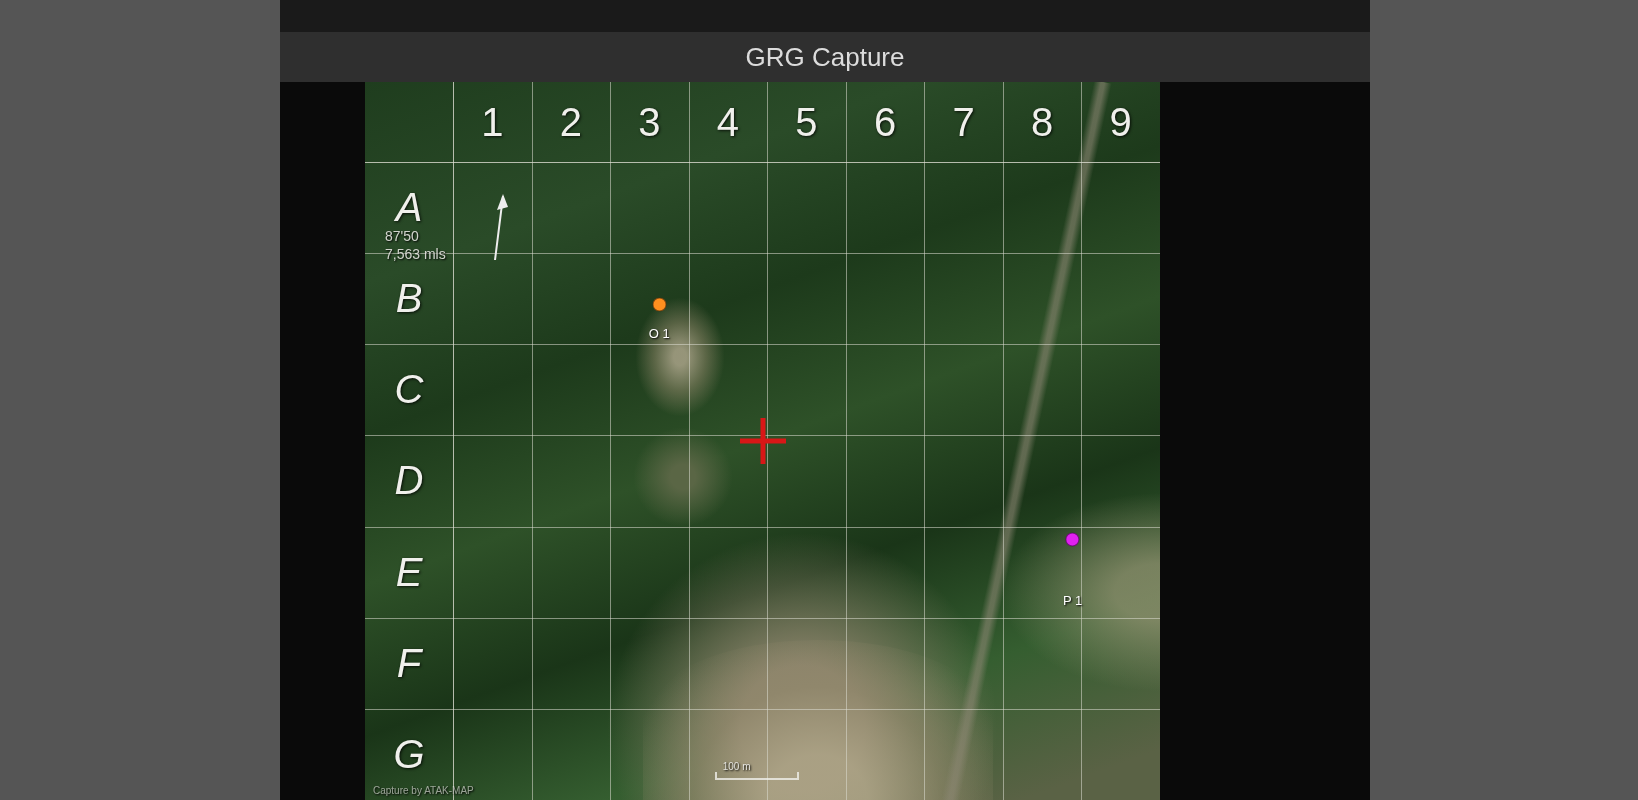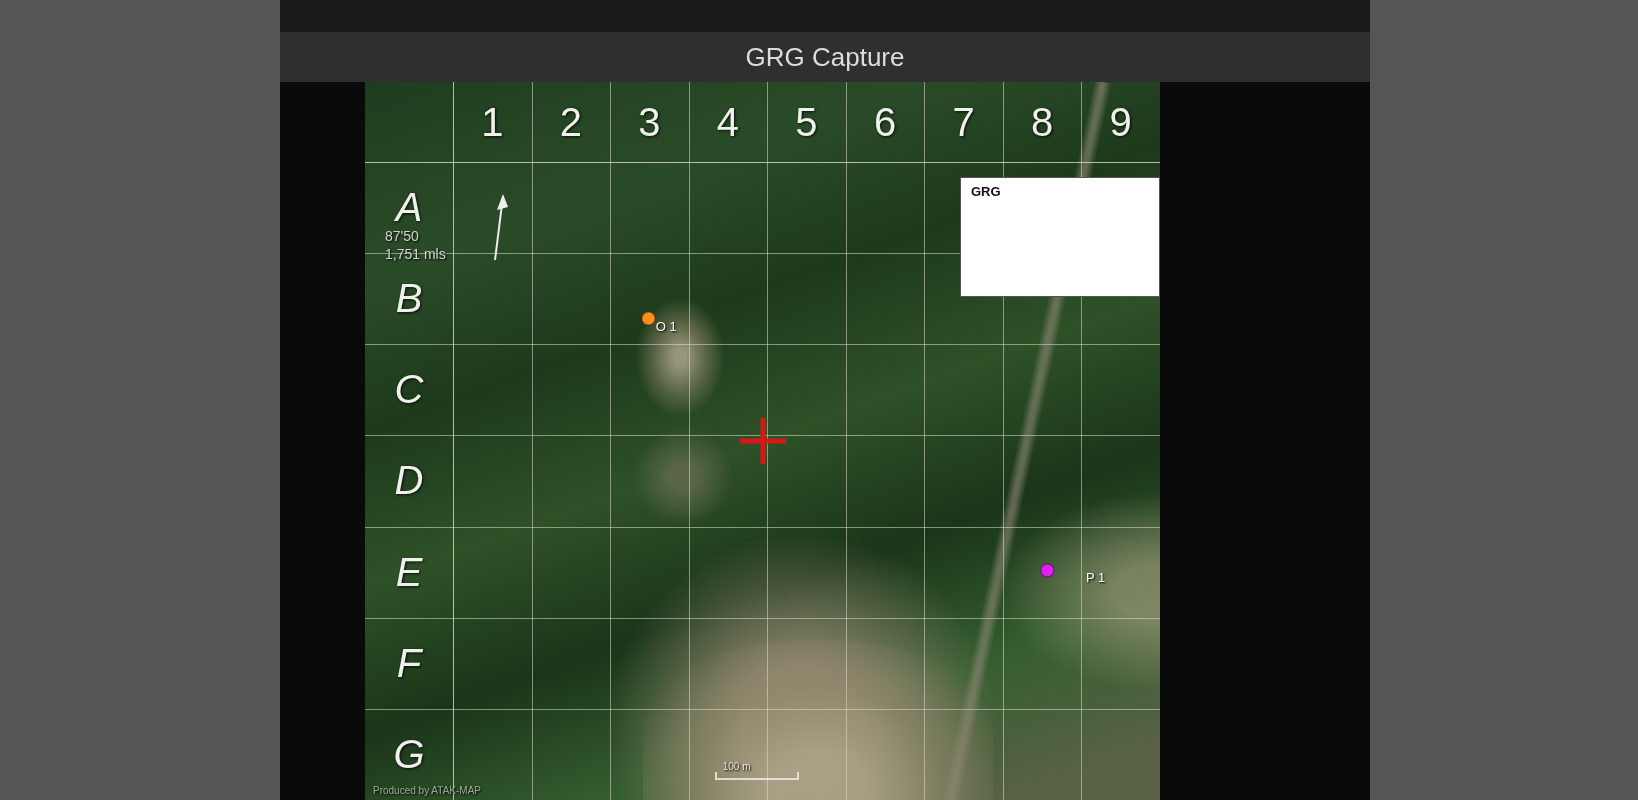--- a/index.html
+++ b/index.html
@@ -128,21 +128,21 @@
       justify-content: center;
       color: #f0f0ec;
       font-size: 40px;
       font-weight: 400;
       text-shadow: 1px 1px 3px rgba(0,0,0,0.8);
       font-style: italic;
     }
     .marker {
       position: absolute;
       display: flex;
-      flex-direction: row;
+      flex-direction: column;
       align-items: center;
       transform: translate(-50%, -50%);
     }
     .marker-dot {
       width: 14px;
       height: 14px;
       border-radius: 50%;
       border: 1px solid rgba(0,0,0,0.5);
     }
     .marker-label {
@@ -270,40 +270,37 @@
 
     <div class="north-arrow">
       <svg width="30" height="70" viewBox="0 0 30 70">
         <line x1="12" y1="68" x2="20" y2="4" stroke="#eee" stroke-width="2"></line>
         <polygon points="20,2 14,18 25,15" fill="#eee"></polygon>
       </svg>
     </div>
 
     <div class="scale-info">
       <div>87'50</div>
-      <div>1,751 mls</div>
+      <div>7,563 mls</div>
     </div>
 
     <div class="marker" id="marker-orange" style="top: 33%; left: 37%;">
       <div class="marker-dot" style="background:#ff8f1f"></div>
       <div class="marker-label">O 1</div>
     </div>
 
     <div class="marker" id="marker-magenta" style="top: 68%; left: 89%; gap: 32px;">
       <div class="marker-dot" style="background:#e021ef"></div>
       <div class="marker-label">P 1</div>
     </div>
 
     <div class="center-cross">
       <svg width="50" height="50" viewBox="0 0 50 50">
         <line x1="25" y1="2" x2="25" y2="48" stroke="#d81717" stroke-width="5"></line>
         <line x1="2" y1="25" x2="48" y2="25" stroke="#d81717" stroke-width="5"></line>
       </svg>
     </div>
 
-    <div class="legend-box">
-      <span>GRG</span>
-    </div>
 
     <div class="scale-bar">100 m</div>
-    <div class="credit">Produced by ATAK-MAP</div>
+    <div class="credit">Capture by ATAK-MAP</div>
   </div>
 </div>
 
 </body></html>

